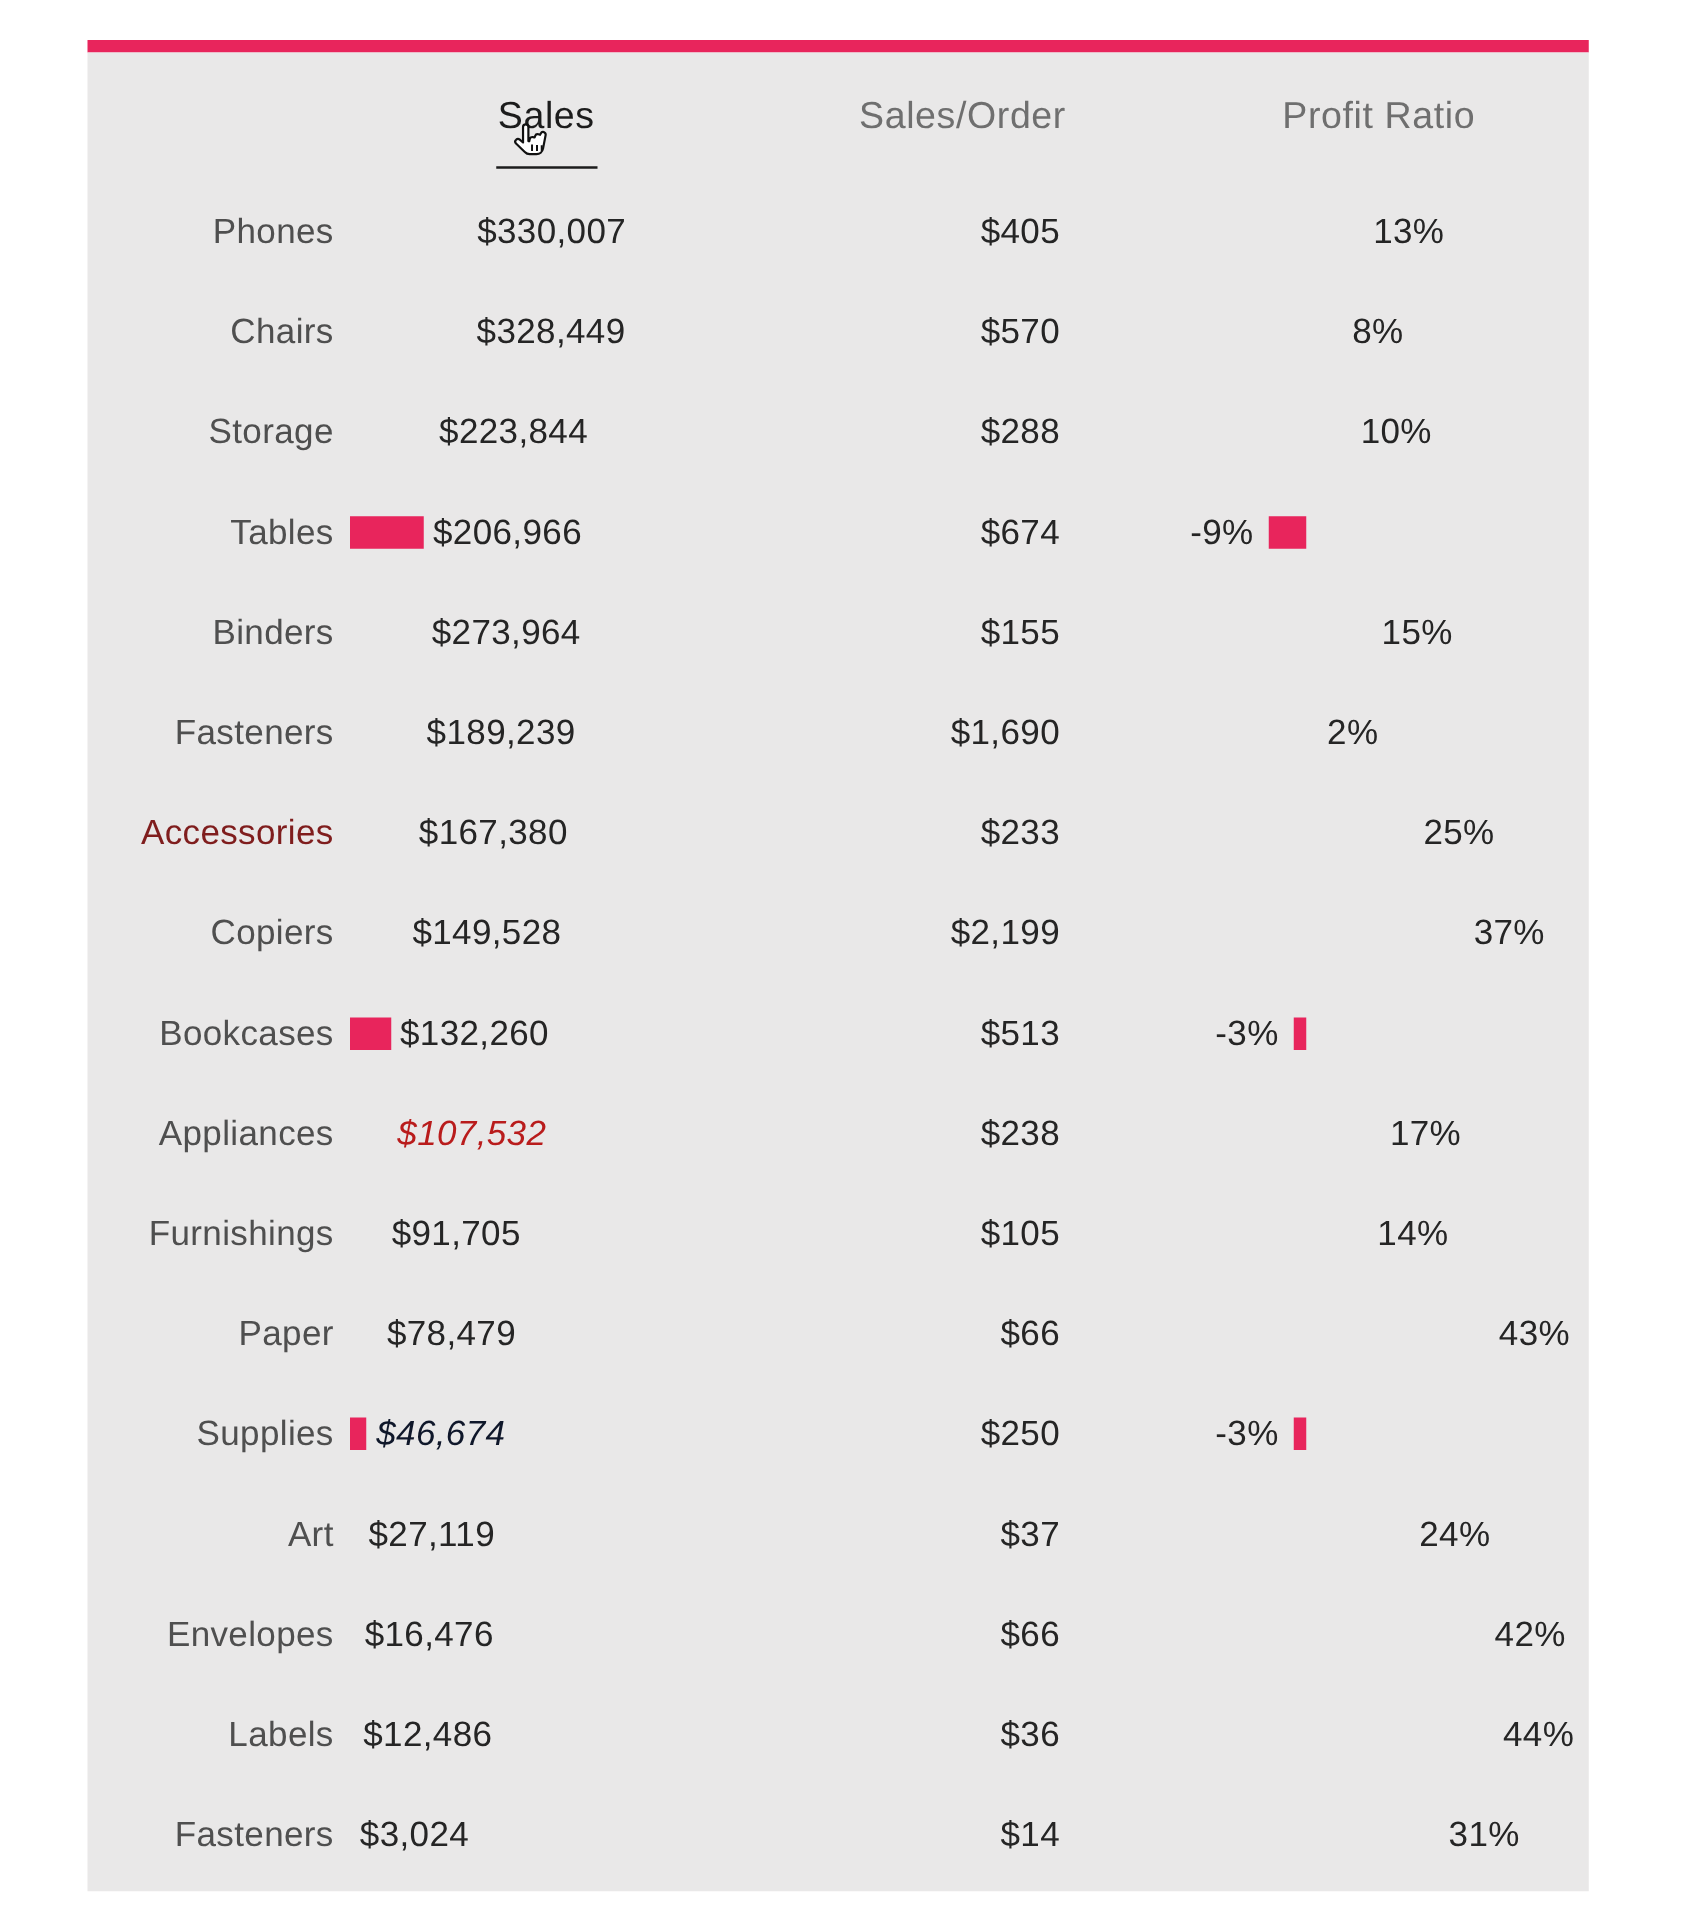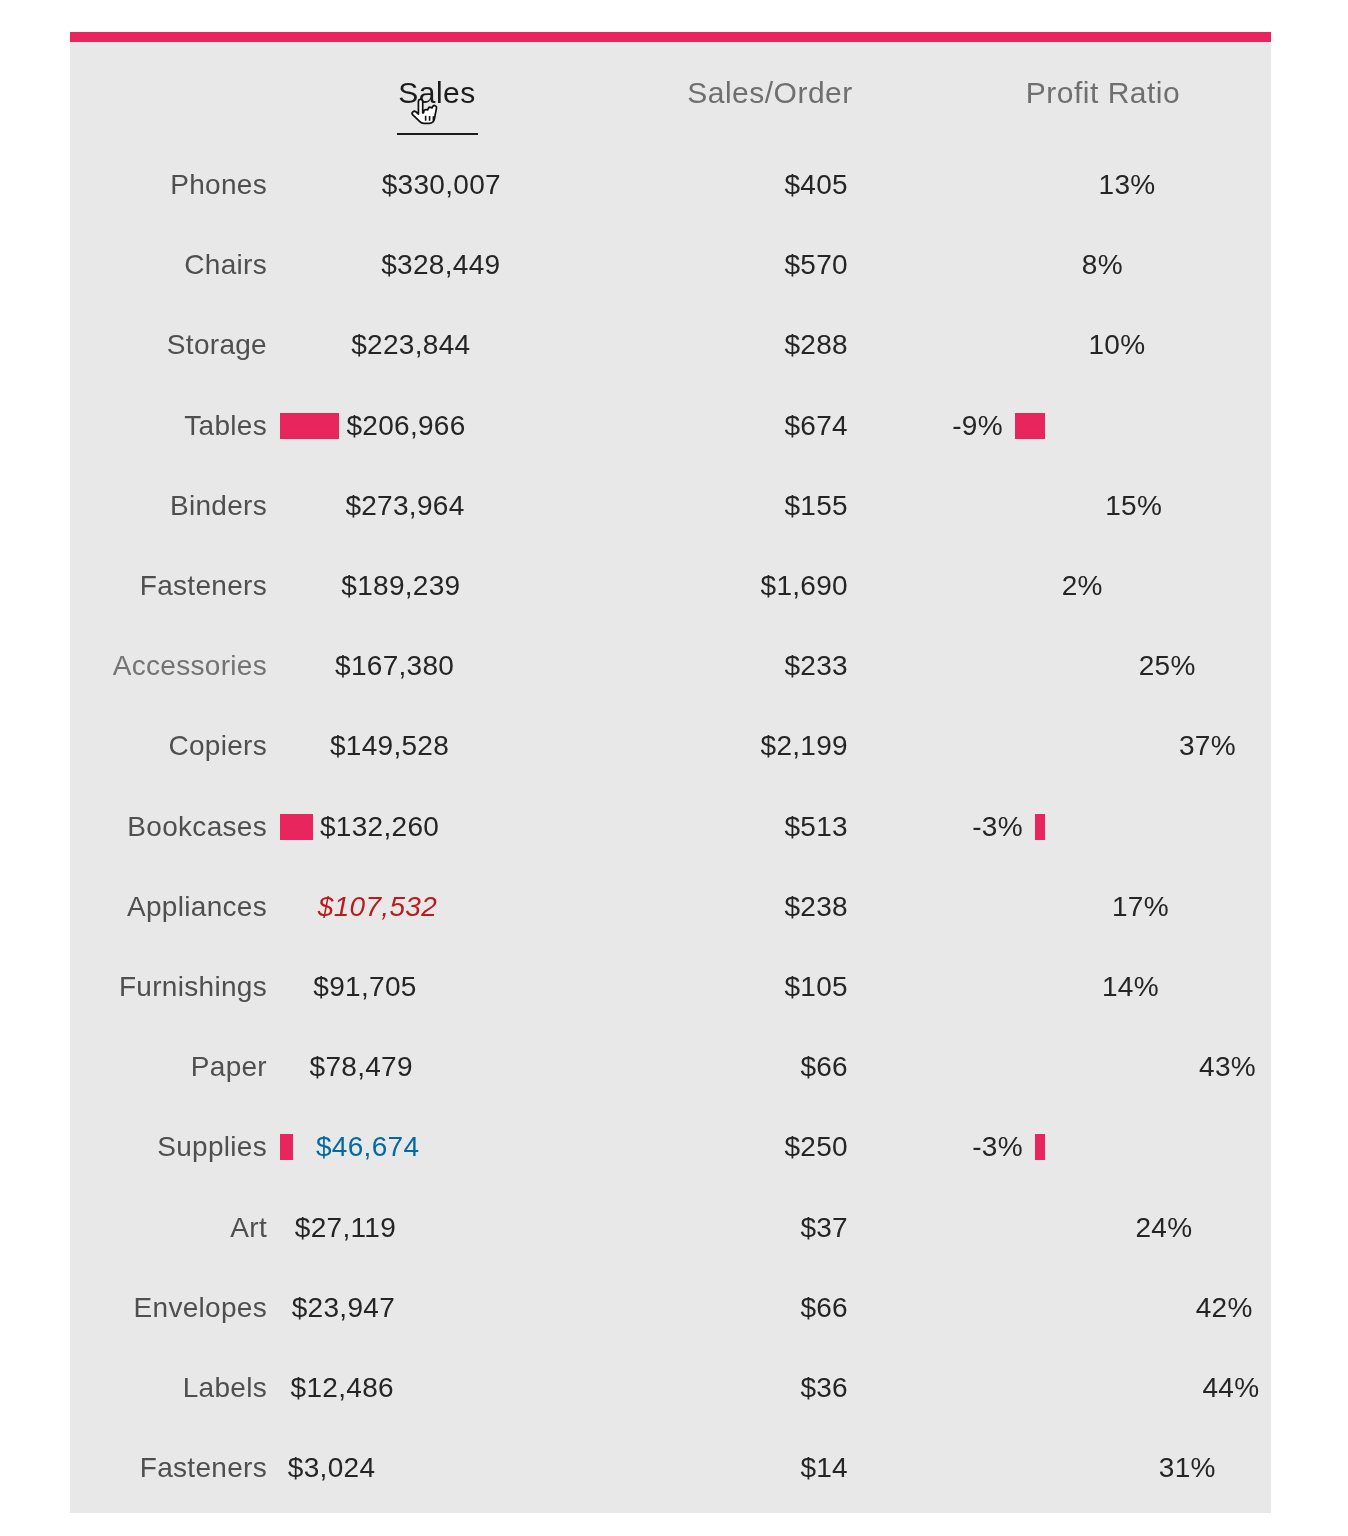--- a/index.html
+++ b/index.html
@@ -115,21 +115,21 @@
         <div class="val-label" style="right: 500px; top: 505.8px; color: rgb(37, 37, 37);">$155</div>
         <div class="val-label" style="top: 505.8px; color: rgb(37, 37, 37); left: 1105.25px;">15%</div>
       </div>
       <div>
         <div class="cat-label" style="right: 1081px; top: 586px; color: rgb(79, 79, 79);">Fasteners</div>
         <div class="val-label" style="left: 341.312px; top: 586px; color: rgb(37, 37, 37);">$189,239</div>
         <div class="val-label" style="right: 500px; top: 586px; color: rgb(37, 37, 37);">$1,690</div>
         <div class="val-label" style="top: 586px; color: rgb(37, 37, 37); left: 1061.7px;">2%</div>
       </div>
       <div>
-        <div class="cat-label" style="right: 1081px; top: 666.2px; color: #737373;">Accessories</div>
+        <div class="cat-label" style="right: 1081px; top: 666.2px; color: #7f1d1d;">Accessories</div>
         <div class="val-label" style="left: 335.038px; top: 666.2px; color: rgb(37, 37, 37);">$167,380</div>
         <div class="val-label" style="right: 500px; top: 666.2px; color: rgb(37, 37, 37);">$233</div>
         <div class="val-label" style="top: 666.2px; color: rgb(37, 37, 37); left: 1138.75px;">25%</div>
       </div>
       <div>
         <div class="cat-label" style="right: 1081px; top: 746.4px; color: rgb(79, 79, 79);">Copiers</div>
         <div class="val-label" style="left: 329.915px; top: 746.4px; color: rgb(37, 37, 37);">$149,528</div>
         <div class="val-label" style="right: 500px; top: 746.4px; color: rgb(37, 37, 37);">$2,199</div>
         <div class="val-label" style="top: 746.4px; color: rgb(37, 37, 37); left: 1178.95px;">37%</div>
       </div>
@@ -155,34 +155,34 @@
       </div>
       <div>
         <div class="cat-label" style="right: 1081px; top: 1067.2px; color: rgb(79, 79, 79);">Paper</div>
         <div class="val-label" style="left: 309.523px; top: 1067.2px; color: rgb(37, 37, 37);">$78,479</div>
         <div class="val-label" style="right: 500px; top: 1067.2px; color: rgb(37, 37, 37);">$66</div>
         <div class="val-label" style="top: 1067.2px; color: rgb(37, 37, 37); left: 1199.05px;">43%</div>
       </div>
       <div>
         <div class="cat-label" style="right: 1081px; top: 1147.4px; color: rgb(79, 79, 79);">Supplies</div>
         <div class="bar" style="left: 280px; top: 1147.4px; width: 13.3954px; background: rgb(232, 37, 92);"></div>
-        <div class="val-label" style="left: 316px; top: 1147.4px; color: #0369a1;">$46,674</div>
+        <div class="val-label" style="left: 301px; top: 1147.4px; color: #0f172a; font-style: italic;">$46,674</div>
         <div class="val-label" style="right: 500px; top: 1147.4px; color: rgb(37, 37, 37);">$250</div>
         <div class="bar" style="left: 1034.95px; top: 1147.4px; width: 10.05px; background: rgb(232, 37, 92);"></div>
         <div class="val-label" style="top: 1147.4px; color: rgb(37, 37, 37); right: 325.05px;">-3%</div>
       </div>
       <div>
         <div class="cat-label" style="right: 1081px; top: 1227.6px; color: rgb(79, 79, 79);">Art</div>
         <div class="val-label" style="left: 294.783px; top: 1227.6px; color: rgb(37, 37, 37);">$27,119</div>
         <div class="val-label" style="right: 500px; top: 1227.6px; color: rgb(37, 37, 37);">$37</div>
         <div class="val-label" style="top: 1227.6px; color: rgb(37, 37, 37); left: 1135.4px;">24%</div>
       </div>
       <div>
         <div class="cat-label" style="right: 1081px; top: 1307.8px; color: rgb(79, 79, 79);">Envelopes</div>
-        <div class="val-label" style="left: 291.729px; top: 1307.8px; color: rgb(37, 37, 37);">$23,947</div>
+        <div class="val-label" style="left: 291.729px; top: 1307.8px; color: rgb(37, 37, 37);">$16,476</div>
         <div class="val-label" style="right: 500px; top: 1307.8px; color: rgb(37, 37, 37);">$66</div>
         <div class="val-label" style="top: 1307.8px; color: rgb(37, 37, 37); left: 1195.7px;">42%</div>
       </div>
       <div>
         <div class="cat-label" style="right: 1081px; top: 1388px; color: rgb(79, 79, 79);">Labels</div>
         <div class="val-label" style="left: 290.583px; top: 1388px; color: rgb(37, 37, 37);">$12,486</div>
         <div class="val-label" style="right: 500px; top: 1388px; color: rgb(37, 37, 37);">$36</div>
         <div class="val-label" style="top: 1388px; color: rgb(37, 37, 37); left: 1202.4px;">44%</div>
       </div>
       <div>

